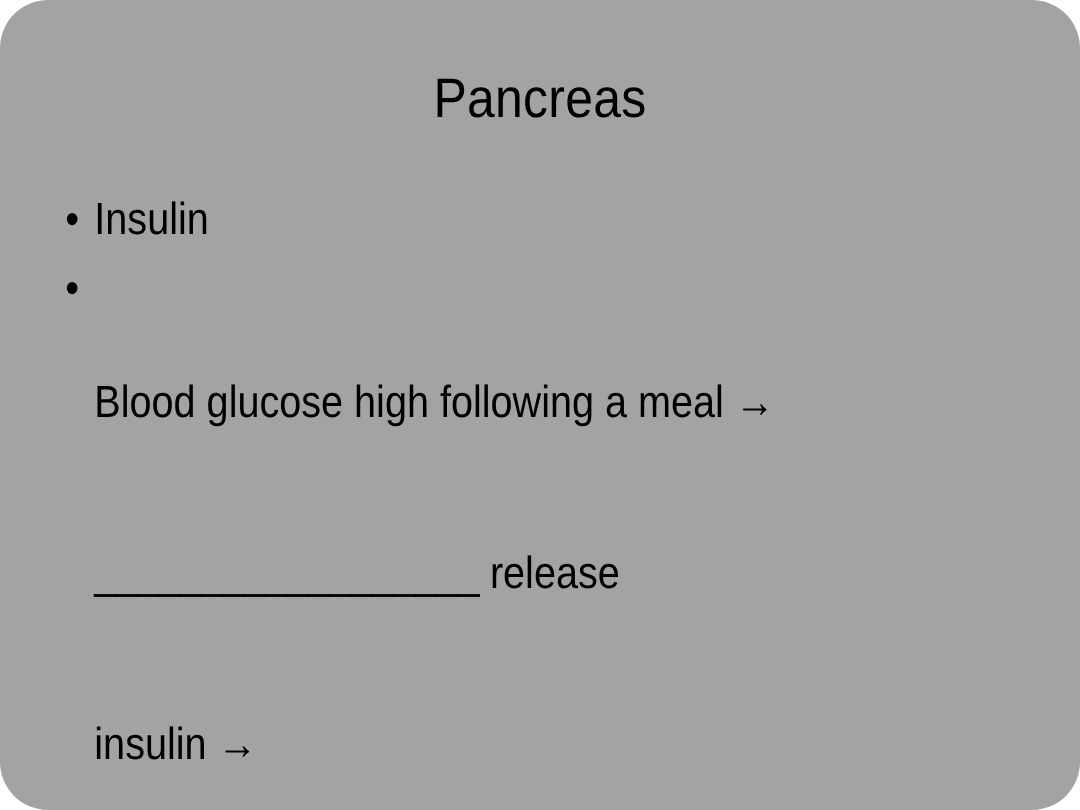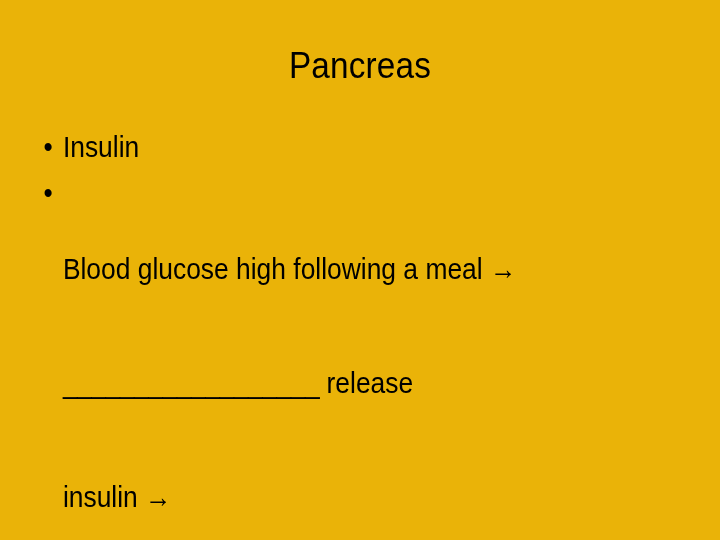--- a/index.html
+++ b/index.html
@@ -13,22 +13,23 @@
     overflow: hidden;
     font-family: "Liberation Sans", sans-serif;
     color: #000000;
     -webkit-font-smoothing: antialiased;
   }
 
   .slide {
     position: relative;
     width: 720px;
     height: 540px;
-    background: #eab308;
+    background: #a3a3a3;
     box-sizing: border-box;
+    border-radius: 32px;
   }
 
   
   .slide-title {
     position: absolute;
     left: 0;
     top: 44px;
     width: 720px;
     text-align: center;
     font-size: 37px;

